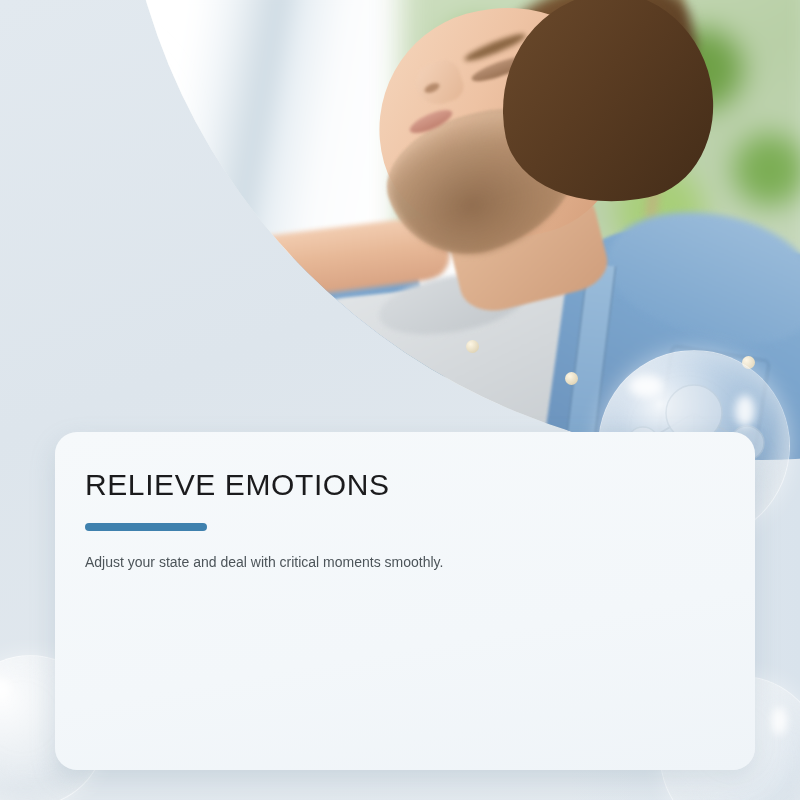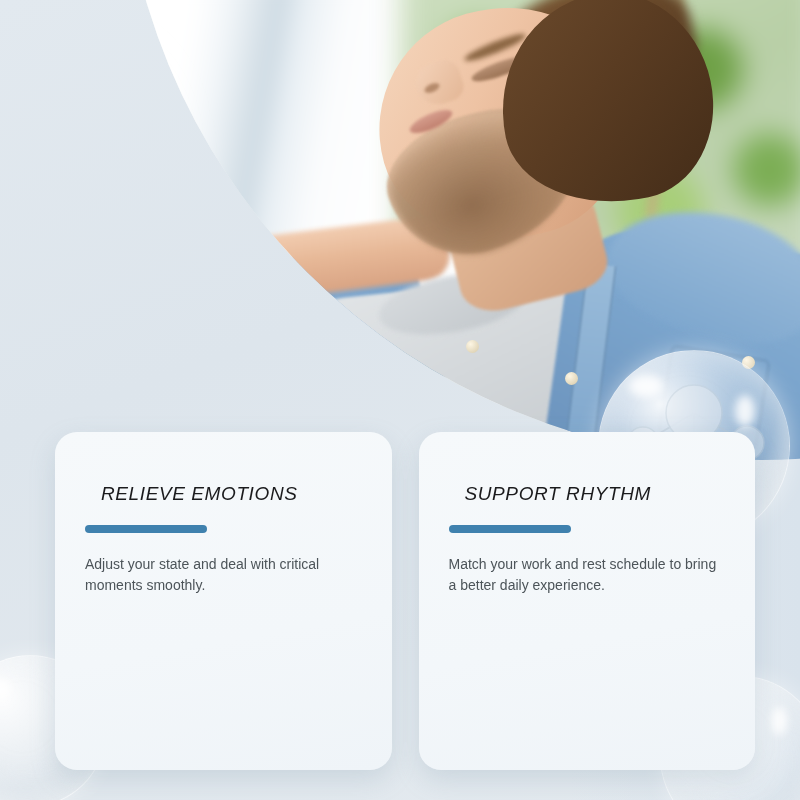--- a/index.html
+++ b/index.html
@@ -388,28 +388,27 @@
   .card {
     position: relative;
     flex: 1 1 0;
     border-radius: 22px;
     background: linear-gradient(170deg, #f6f9fb 0%, #f3f7fa 60%, #eff4f8 100%);
     box-shadow: 0 10px 26px rgba(120,145,165,.22);
     padding: 34px 30px 0 30px;
     box-sizing: border-box;
   }
   .card-title {
-    margin: 16px;
-    font-size: 19px;
+    margin: 0;
+    font-size: 30px;
     font-weight: 400;
     letter-spacing: .6px;
     line-height: 1.26;
     color: #1b1b1d;
     text-transform: uppercase;
-    font-style: italic;
   }
   .card-rule {
     width: 122px;
     height: 8px;
     border-radius: 5px;
     background: #3f81ae;
     margin: 19px 0 21px 0;
   }
   .card-body {
     margin: 0;
@@ -503,20 +502,15 @@
   </div>
 
   <div class="cards">
 
     <div class="card">
       <h2 class="card-title">RELIEVE EMOTIONS</h2>
       <div class="card-rule"></div>
       <p class="card-body">Adjust your state and deal with critical moments smoothly.</p>
     </div>
 
-    <div class="card">
-      <h2 class="card-title">SUPPORT RHYTHM</h2>
-      <div class="card-rule"></div>
-      <p class="card-body">Match your work and rest schedule to bring a better daily experience.</p>
-    </div>
 
   </div>
 </div>
 
 </body></html>

